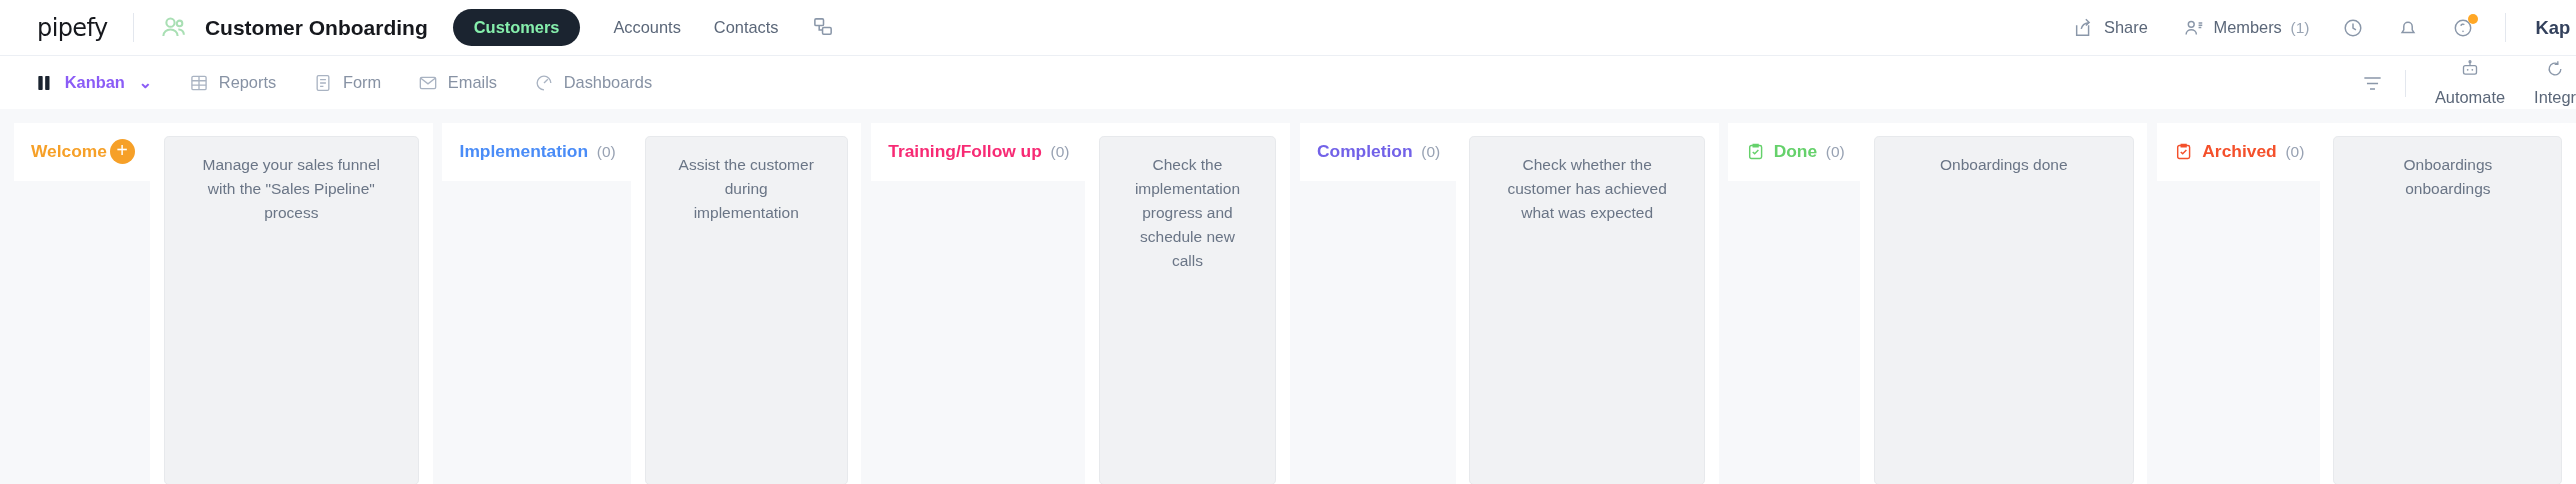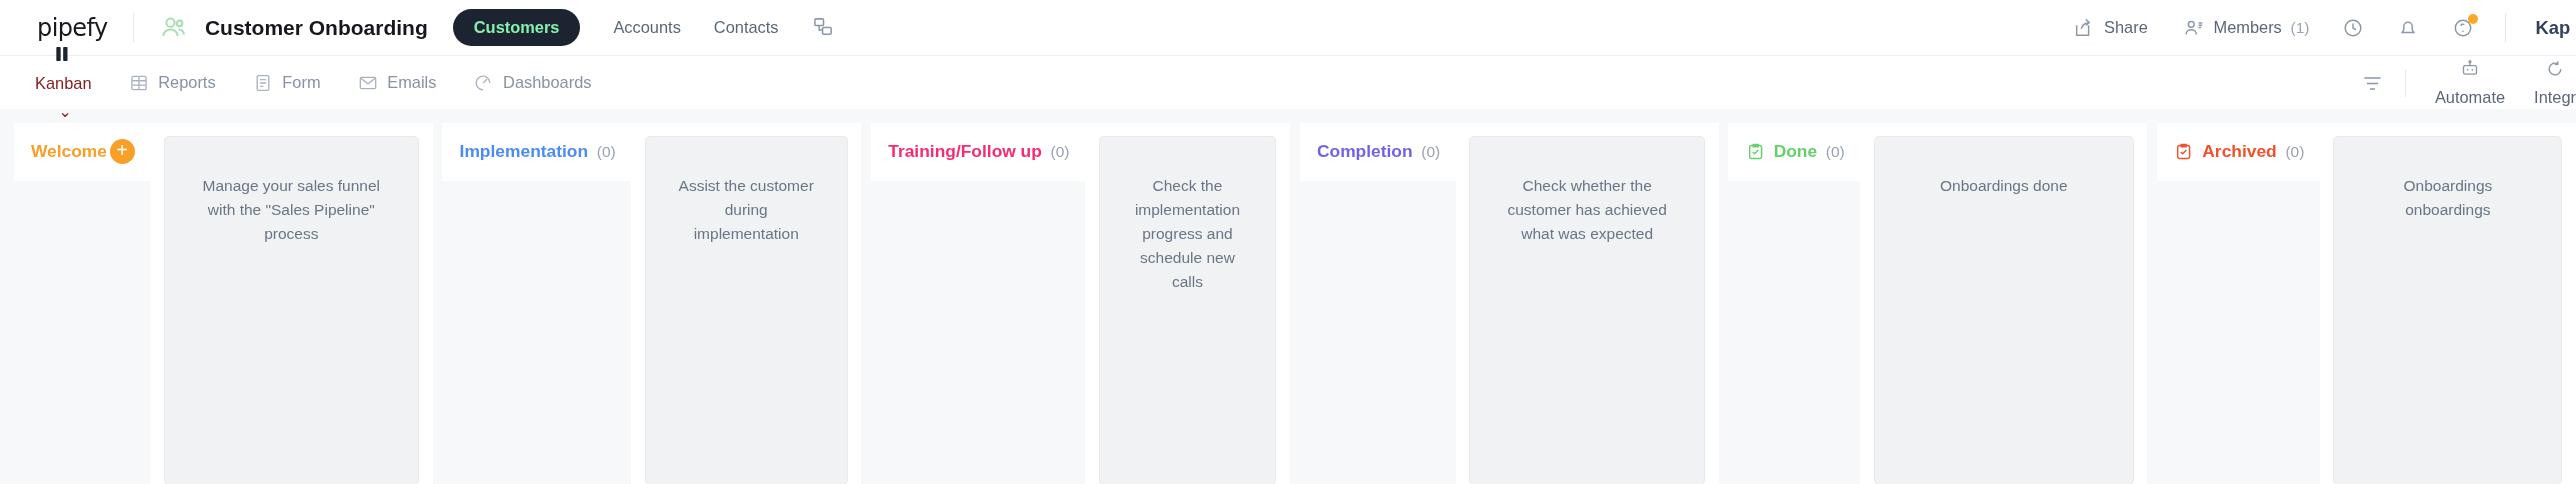--- a/index.html
+++ b/index.html
@@ -110,21 +110,21 @@
   }
   .sb-item {
     display: flex;
     align-items: center;
     gap: 9.7px;
     margin-right: 37px;
     font-size: 16.4px;
     color: #8792a4;
     white-space: nowrap;
   }
-  .sb-item.active { color: #7f1d1d; font-weight: 400; flex-direction: column; }
+  .sb-item.active { color: #8b5cf6; font-weight: 700; }
   .sb-ic { width: 20px; height: 20px; display:block; }
   .chev { margin-left: 3.9px; }
 
   .sub-right {
     position: absolute;
     right: 0; top: 0;
     height: 54px;
     display: flex;
     align-items: center;
   }
@@ -219,21 +219,21 @@
   .col-body {
     background: #ffffff;
     flex: 1;
     padding: 13.5px 13.5px 0 13.5px;
   }
   .card {
     background: #f1f2f4;
     border: 1px solid #e7e9ec;
     border-radius: 4.8px;
     height: 100%;
-    padding: 37px 29px 0 29px;
+    padding: 16px 29px 0 29px;
     text-align: center;
     font-size: 15.5px;
     line-height: 1.55;
     color: #6a7586;
   }
 </style>
 </head>
 <body>
 
 <div class="topbar">

